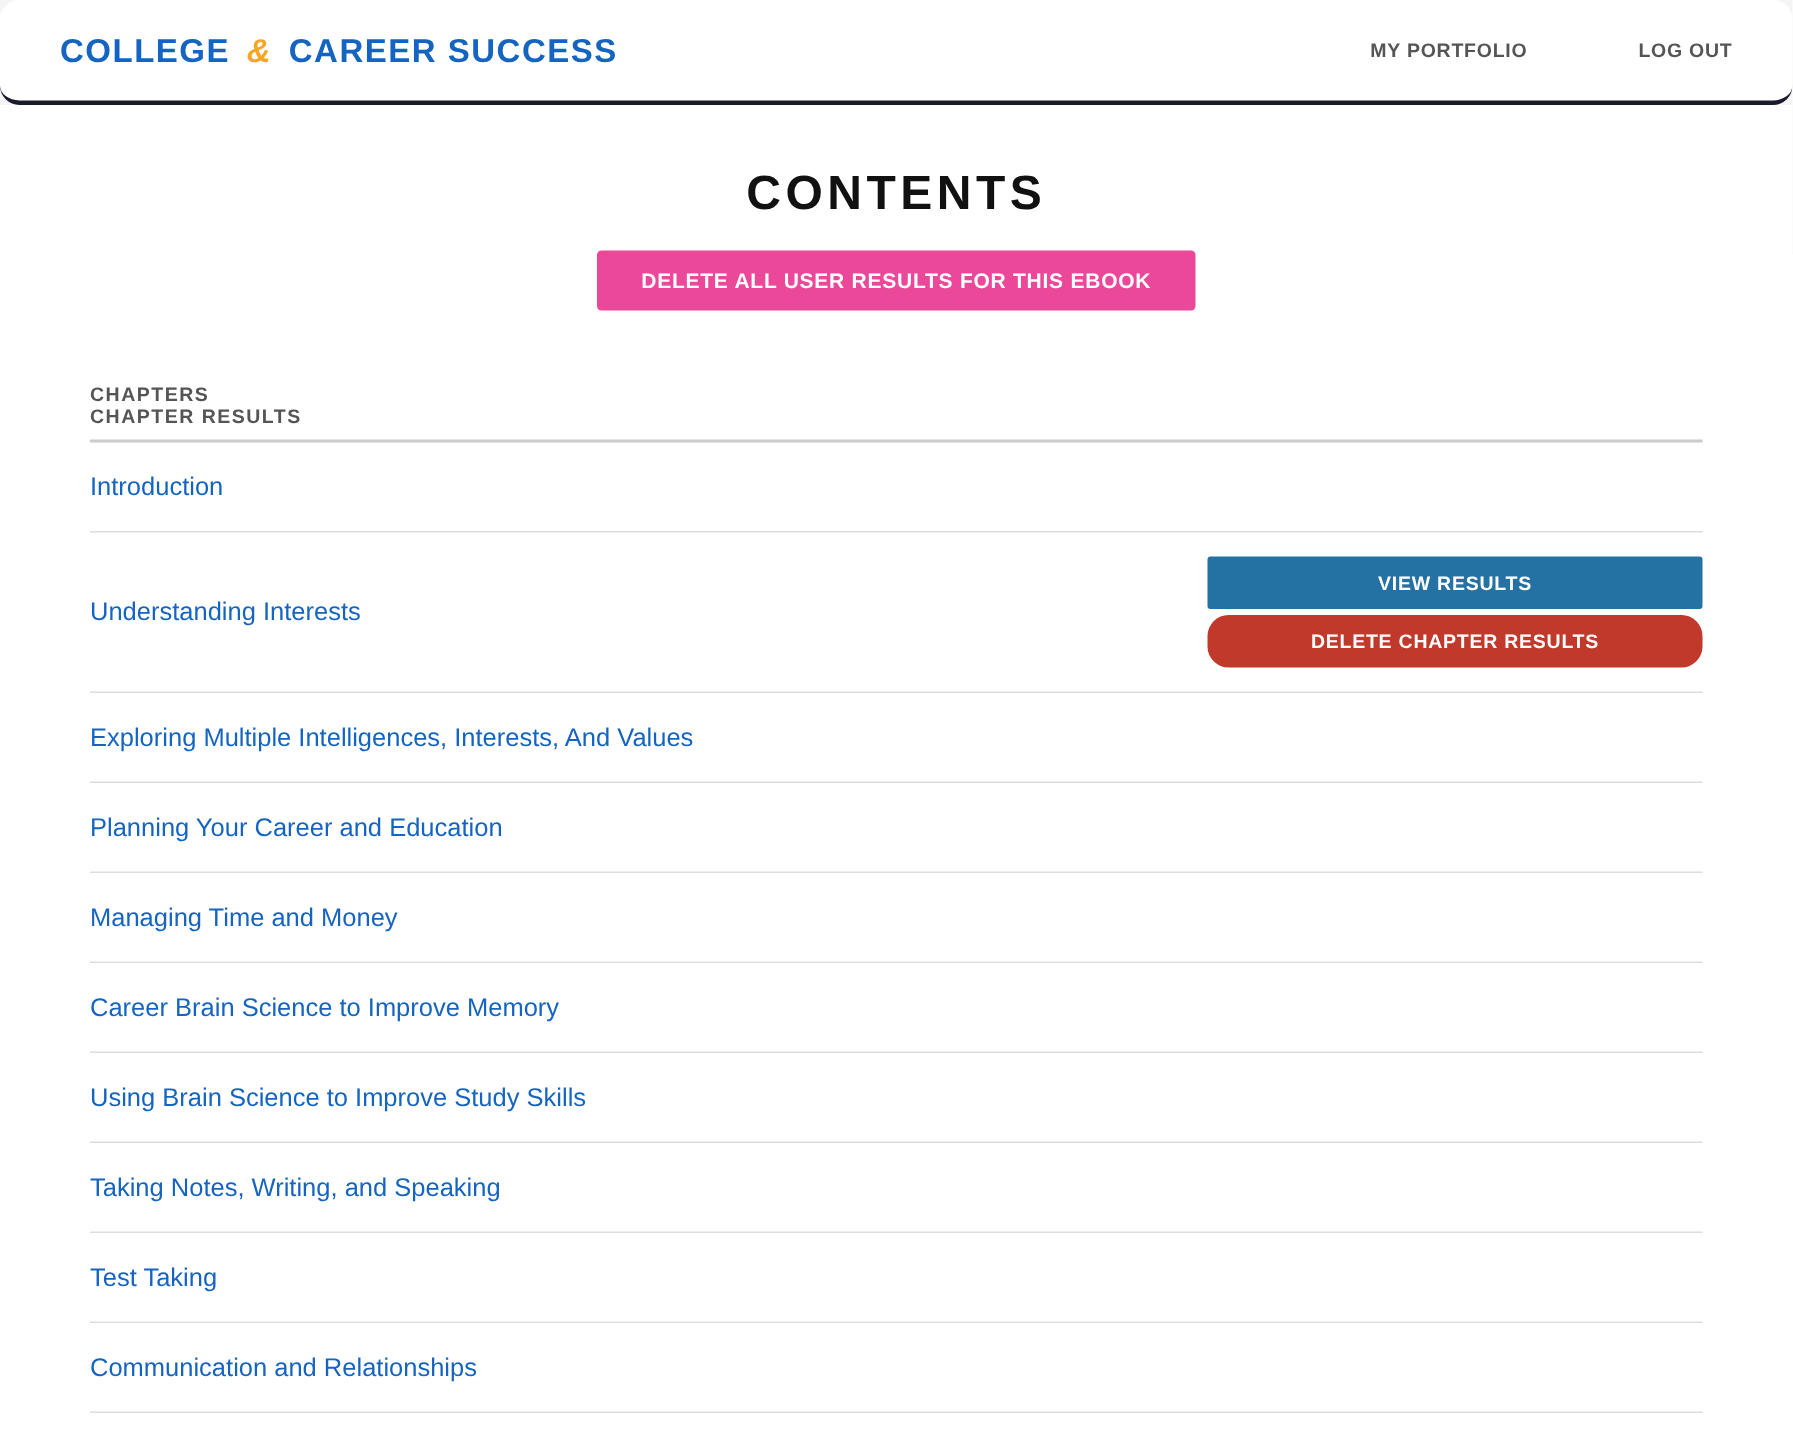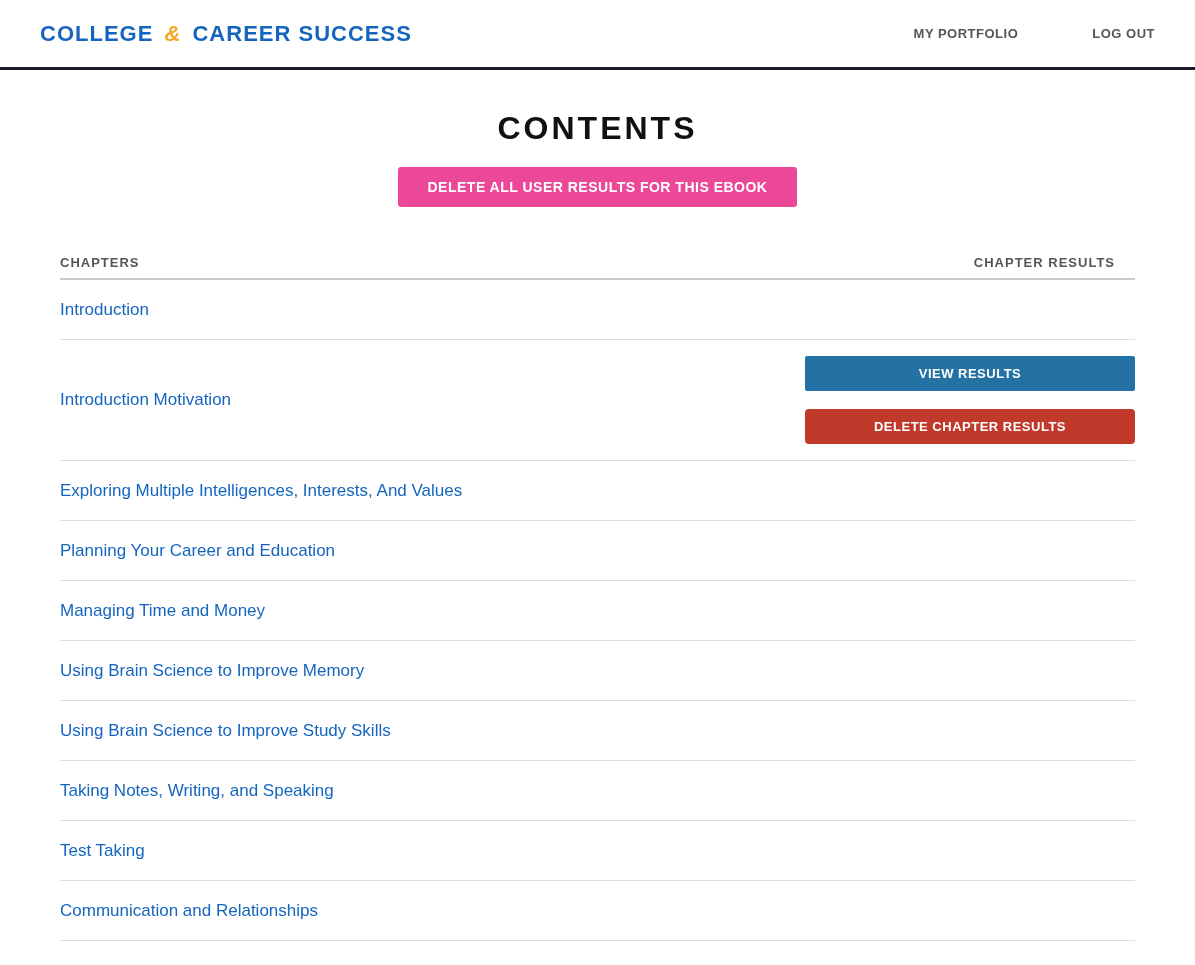--- a/index.html
+++ b/index.html
@@ -17,20 +17,21 @@
     }
 
     header {
       background: #fff;
       border-bottom: 3px solid #1a1a2e;
       padding: 0 40px;
       height: 70px;
       display: flex;
       align-items: center;
       justify-content: space-between;
+      border-radius: 13px;
     }
 
     .logo {
       display: flex;
       align-items: center;
     }
 
     .logo-text {
       font-size: 22px;
       font-weight: bold;
@@ -89,20 +90,21 @@
       border-radius: 3px;
       text-transform: uppercase;
     }
 
     .table-header {
       display: flex;
       justify-content: space-between;
       padding: 8px 0;
       border-bottom: 2px solid #ccc;
       margin-bottom: 0;
+      flex-direction: column;
     }
 
     .col-chapters {
       font-size: 13px;
       font-weight: bold;
       color: #555;
       letter-spacing: 1px;
       text-transform: uppercase;
     }
 
@@ -127,21 +129,21 @@
     .chapter-link {
       font-size: 17px;
       color: #1565c0;
       text-decoration: none;
       cursor: pointer;
     }
 
     .chapter-actions {
       display: flex;
       flex-direction: column;
-      gap: 18px;
+      gap: 4px;
       align-items: flex-end;
       min-width: 330px;
     }
 
     .btn-view {
       background: #2471a3;
       color: #fff;
       border: none;
       padding: 10px 0;
       width: 330px;
@@ -157,21 +159,21 @@
       background: #c0392b;
       color: #fff;
       border: none;
       padding: 10px 0;
       width: 330px;
       font-size: 13px;
       font-weight: bold;
       letter-spacing: 0.5px;
       cursor: pointer;
       text-transform: uppercase;
-      border-radius: 4px;
+      border-radius: 14px;
       margin-left: 16px;
     }
   </style>
 </head>
 <body>
 
 <header>
   <div class="logo">
     <span class="logo-text">
       <span>COLLEGE</span>
@@ -192,37 +194,37 @@
   <div class="table-header">
     <span class="col-chapters">CHAPTERS</span>
     <span class="col-results">CHAPTER RESULTS</span>
   </div>
 
   <div id="chapters-list">
       <div class="chapter-row">
         <a class="chapter-link">Introduction</a>
       </div>
       <div class="chapter-row">
-        <a class="chapter-link">Introduction Motivation</a>
+        <a class="chapter-link">Understanding Interests</a>
         <div class="chapter-actions">
           <button class="btn-view">VIEW RESULTS</button>
           <button class="btn-delete">DELETE CHAPTER RESULTS</button>
         </div>
       </div>
       <div class="chapter-row">
         <a class="chapter-link">Exploring Multiple Intelligences, Interests, And Values</a>
       </div>
       <div class="chapter-row">
         <a class="chapter-link">Planning Your Career and Education</a>
       </div>
       <div class="chapter-row">
         <a class="chapter-link">Managing Time and Money</a>
       </div>
       <div class="chapter-row">
-        <a class="chapter-link">Using Brain Science to Improve Memory</a>
+        <a class="chapter-link">Career Brain Science to Improve Memory</a>
       </div>
       <div class="chapter-row">
         <a class="chapter-link">Using Brain Science to Improve Study Skills</a>
       </div>
       <div class="chapter-row">
         <a class="chapter-link">Taking Notes, Writing, and Speaking</a>
       </div>
       <div class="chapter-row">
         <a class="chapter-link">Test Taking</a>
       </div>

